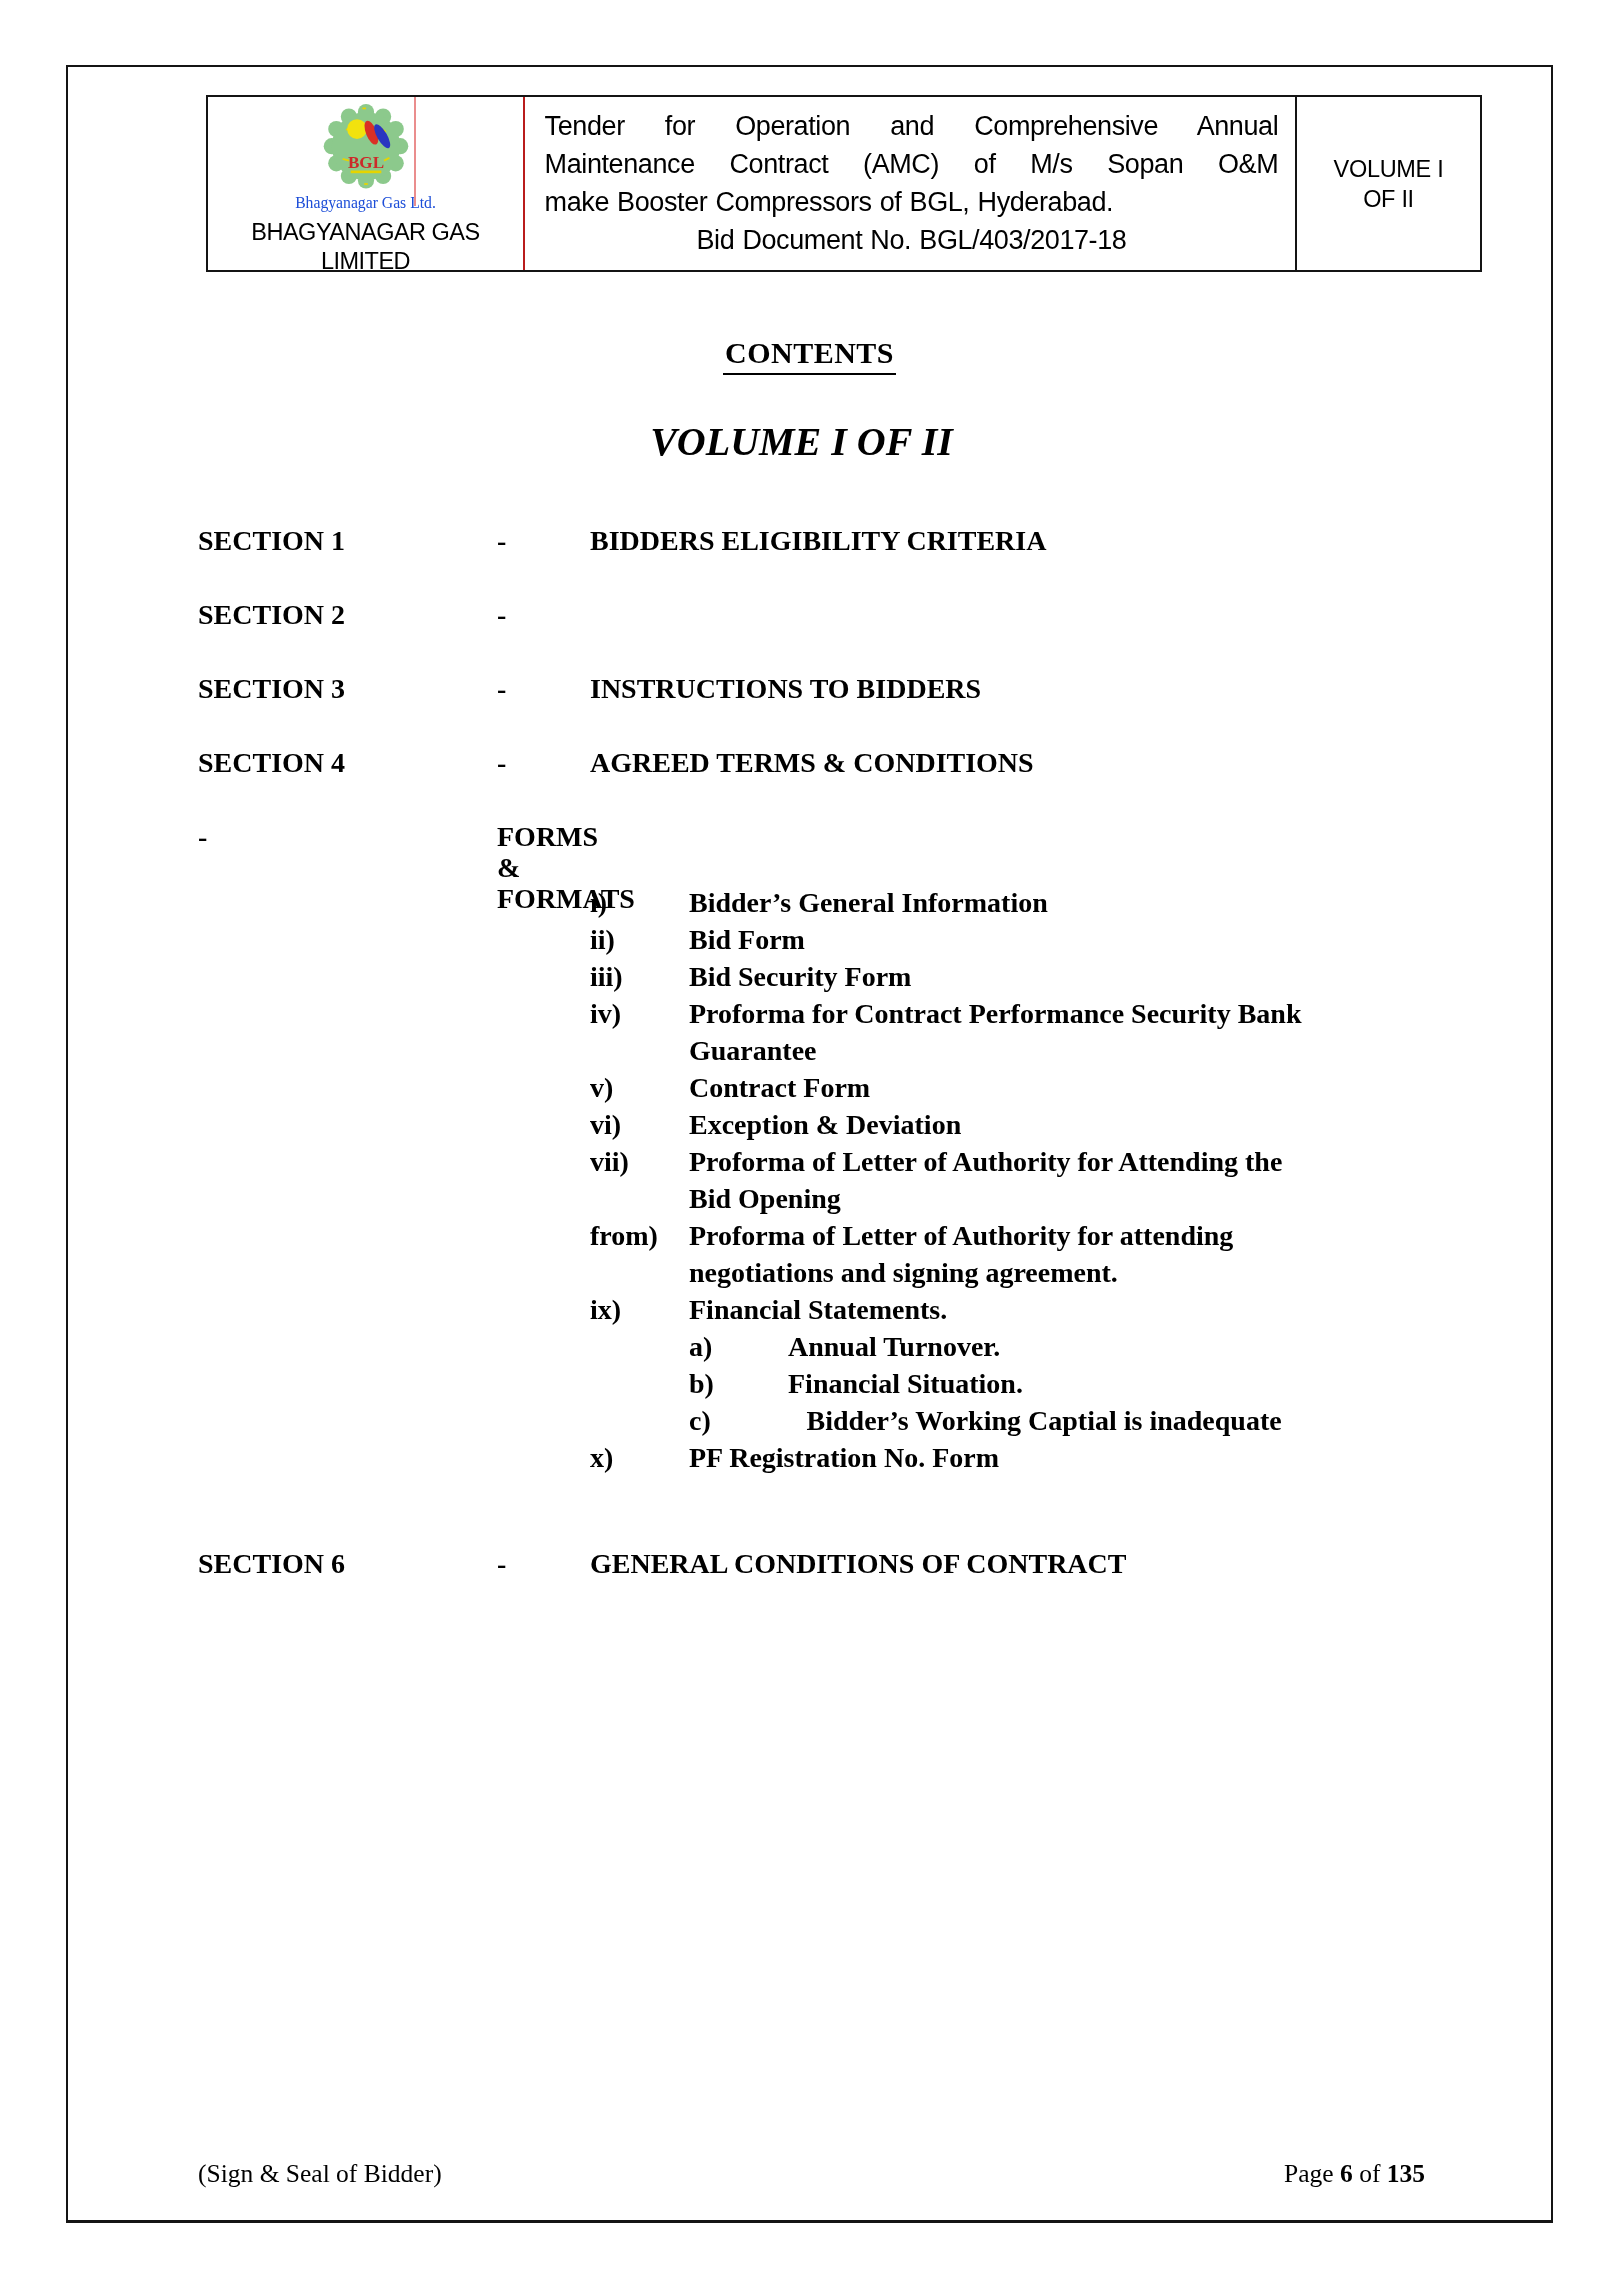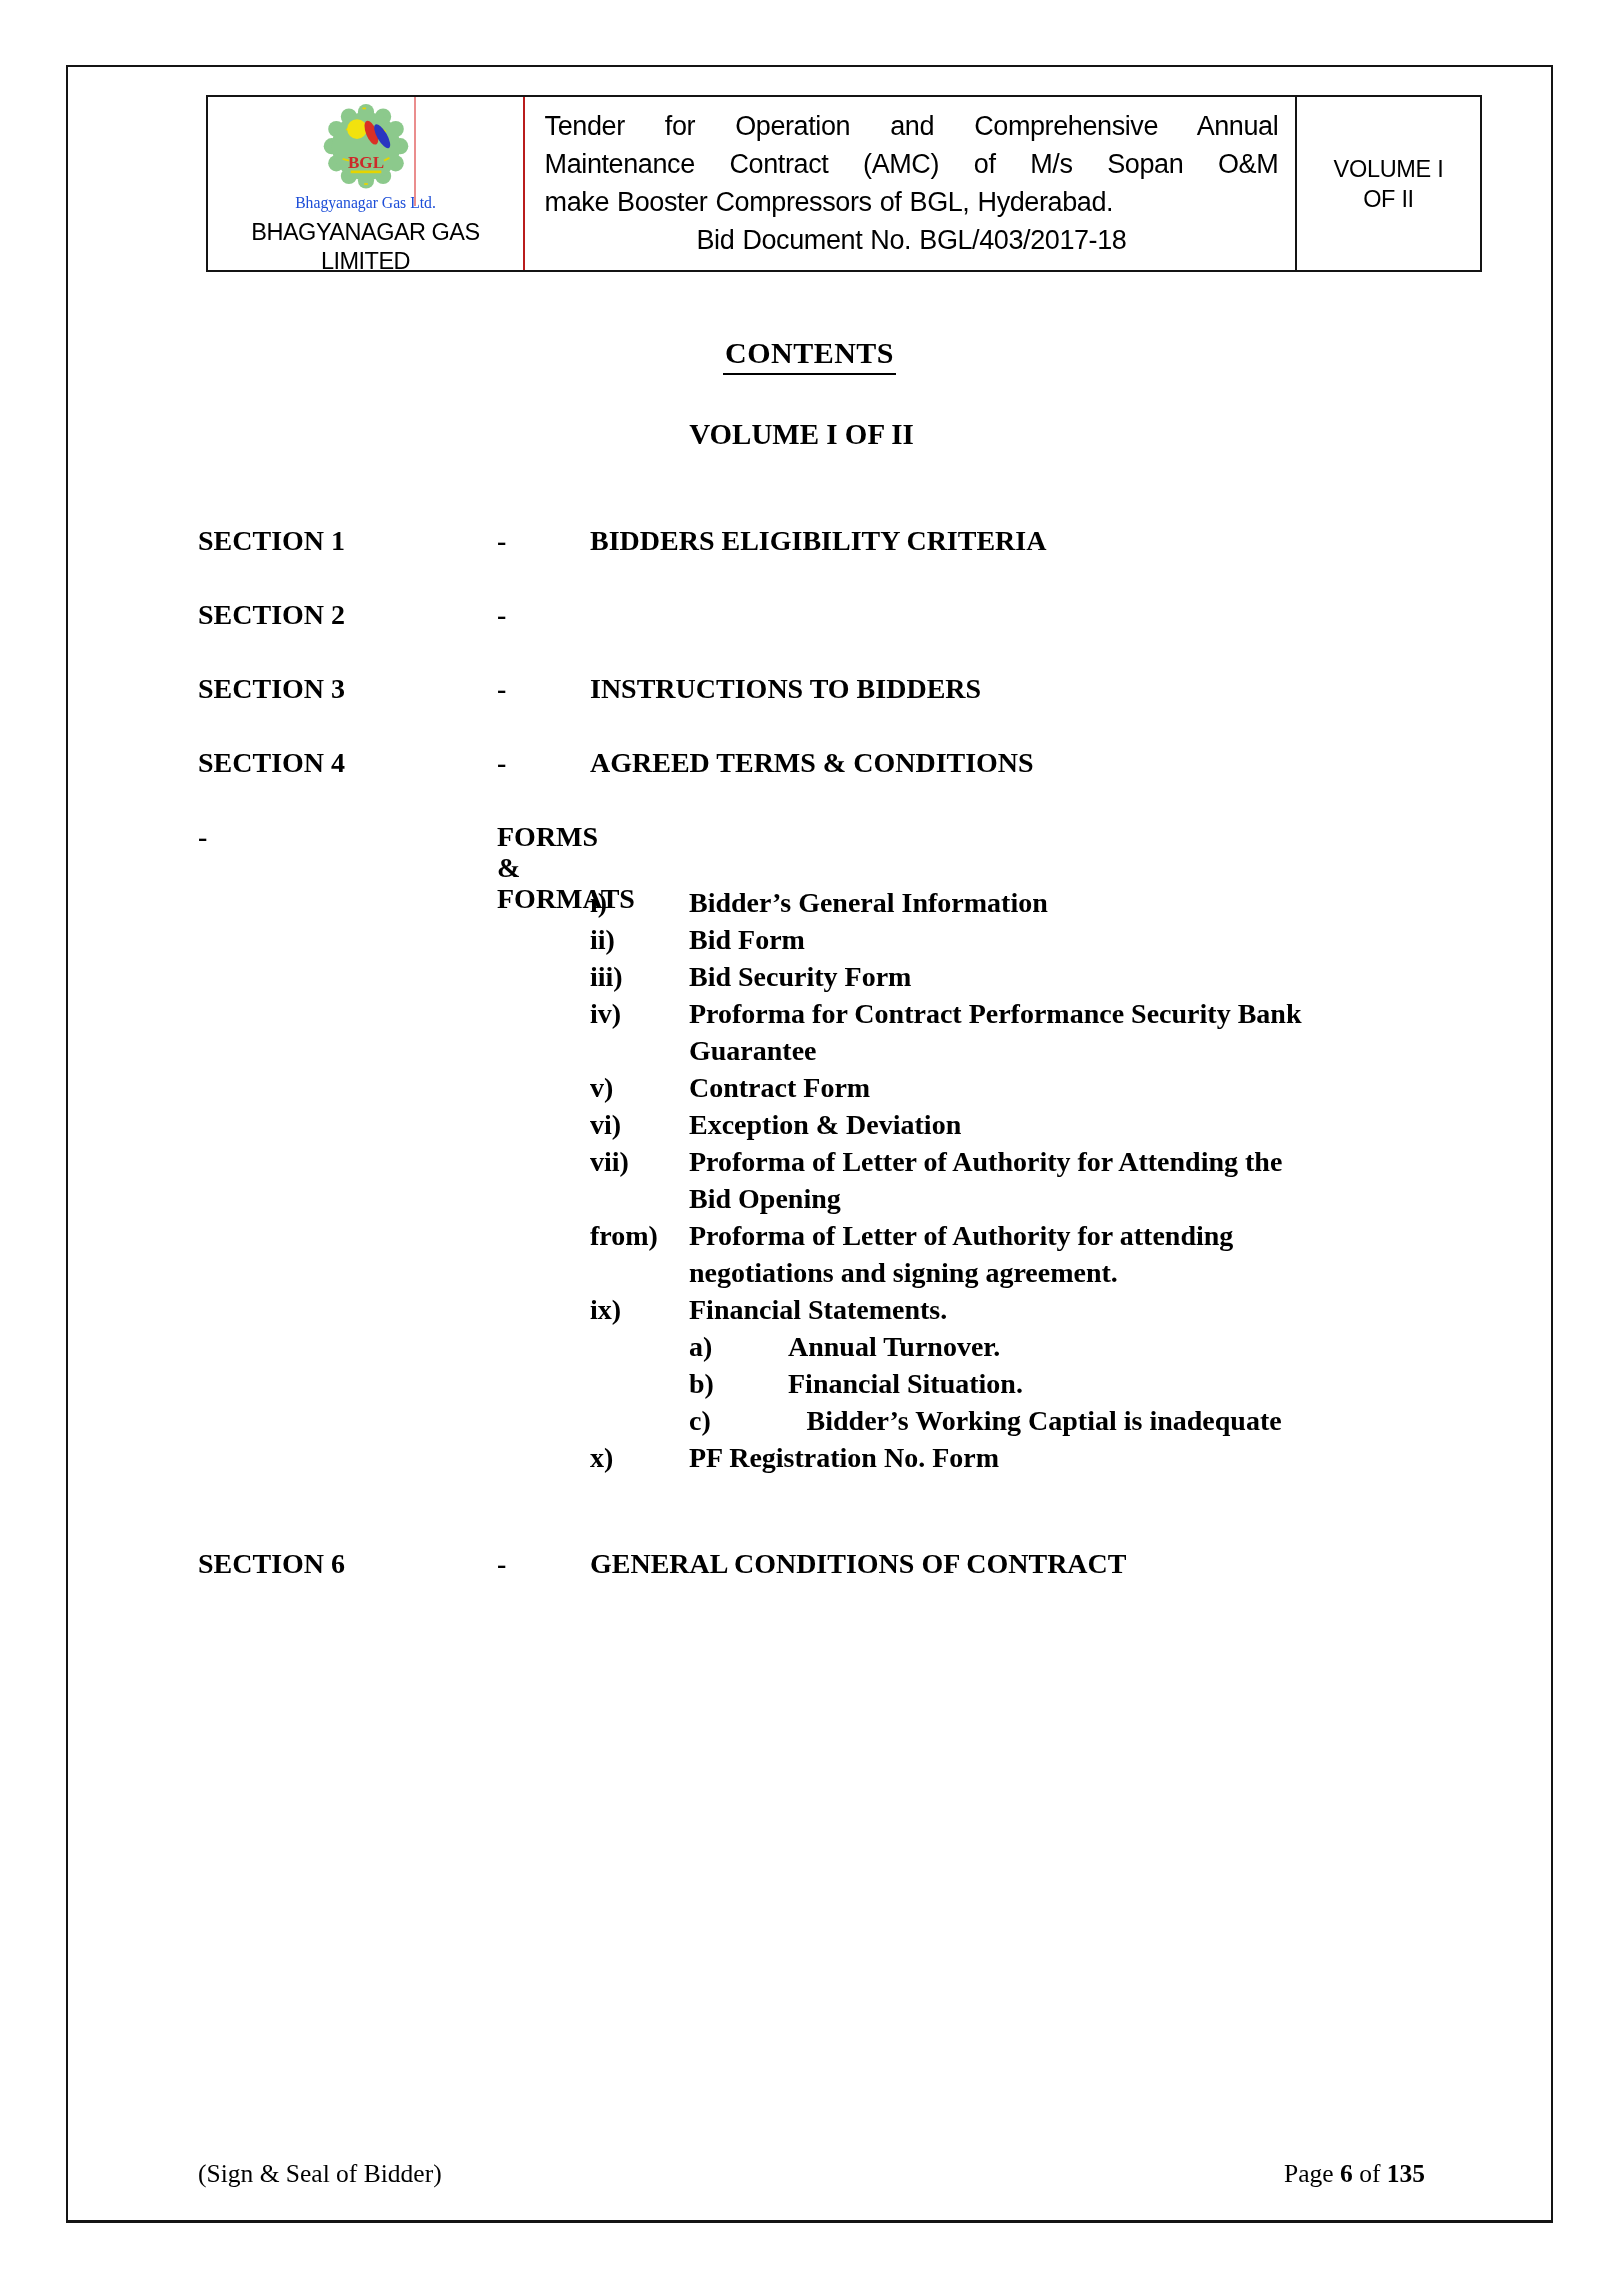--- a/index.html
+++ b/index.html
@@ -37,21 +37,21 @@
   .cell-volume {
     width: 183px; display: flex; flex-direction: column; justify-content: center;
     align-items: center; font-size: 23.5px; line-height: 30px; letter-spacing: -0.3px;
   }
   
   .heading-wrap { position: absolute; top: 269px; left: 0; right: 0; text-align: center; }
   .contents-heading {
     display: inline-block; font-weight: bold; font-size: 30px; letter-spacing: 0.5px;
     border-bottom: 2.9px solid #000; padding: 0 2px 2.9px 2px; text-align: right;
   }
-  .subheading { position: absolute; top: 351px; left: 0; right: 16px; text-align: center; font-weight: bold; font-size: 29px; }
+  .subheading { position: absolute; top: 351px; left: 0; right: 16px; text-align: center; font-weight: bold; font-size: 40px; font-style: italic; }
   
   .sections { position: absolute; top: 458px; left: 130px; right: 49px; }
   .section-row {
     display: grid; grid-template-columns: 299px 93px 1fr; height: 74px;
     font-weight: bold; font-size: 28px; line-height: 31px;
   }
   .section6 { position: absolute; top: 1481px; left: 130px; right: 49px; }
   
   .forms {
     position: absolute; top: 817px; left: 522px; right: 49px;

